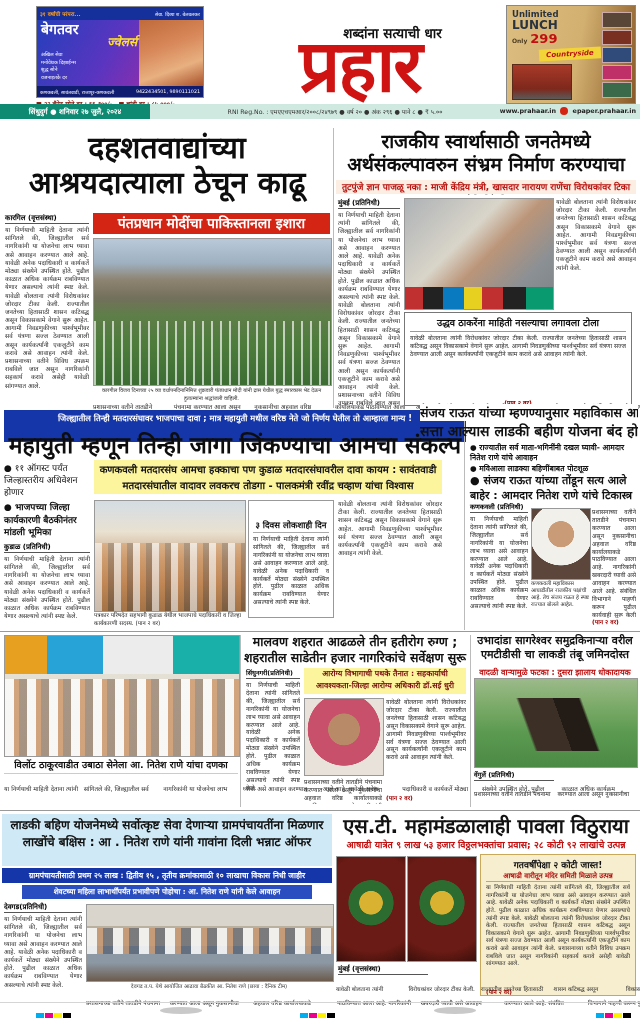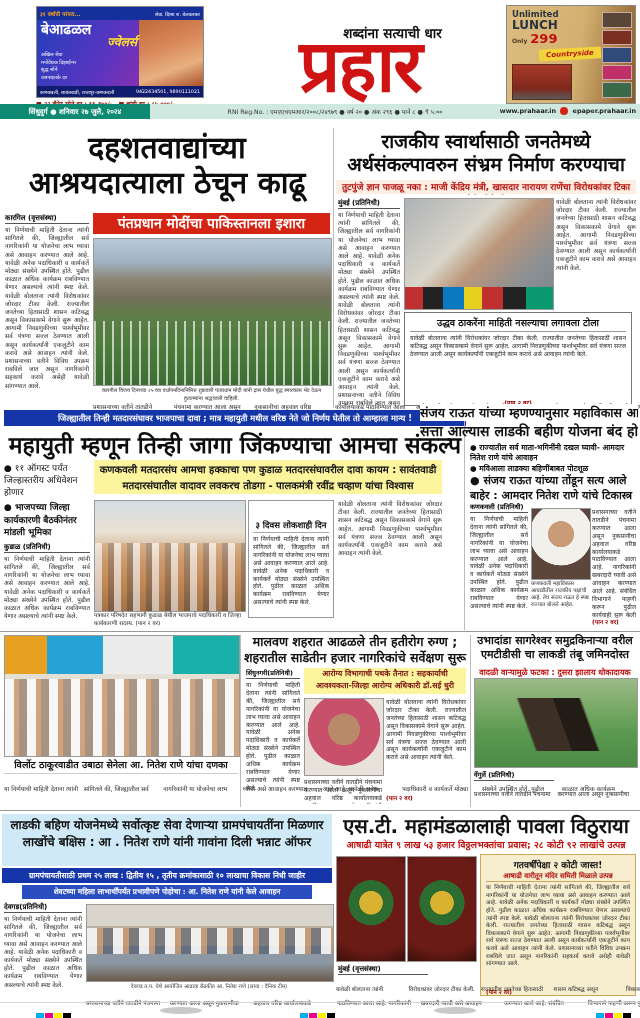--- a/index.html
+++ b/index.html
@@ -48,21 +48,21 @@
 
 <div class="page">
 
   <div class="abs" style="left:36px;top:6px;width:166px;height:90px;background:linear-gradient(120deg,#2040bb 0%,#5a35c0 45%,#c02898 100%);border:1px solid #888;">
     <div class="abs" style="left:0;top:0;right:0;height:13px;background:#15309a;display:flex;justify-content:space-between;align-items:center;padding:0 3px;">
       <span style="font-size:5.5px;color:#ffa020;font-weight:bold;">३१ वर्षांची परंपरा...</span>
       <span style="font-size:4.8px;color:#fff;">सेवा. दिव्या श. बेलवलकर</span>
     </div>
     <div class="abs ph-woman" style="right:0;top:13px;width:64px;bottom:11px;"></div>
     <div class="abs" style="left:4px;top:15px;width:96px;">
-      <div style="font-size:14px;font-weight:bold;color:#ffffff;line-height:1;">बेआढळल</div>
+      <div style="font-size:14px;font-weight:bold;color:#ffffff;line-height:1;">बेगतवर</div>
       <div style="font-size:12px;font-weight:bold;font-style:italic;color:#ffe030;line-height:1.1;text-align:right;">ज्वेलर्स</div>
       <div style="font-size:5px;color:#fff;line-height:1.5;margin-top:2px;">
         <div>अखिल सेवा</div>
         <div>मनोवेधक दिझाईन्स</div>
         <div>शुद्ध सोने</div>
         <div>वजनाइतके दर</div>
       </div>
     </div>
     <div class="abs" style="left:0;bottom:0;right:0;height:11px;background:#101c70;color:#fff;font-size:4.8px;display:flex;align-items:center;justify-content:space-between;padding:0 3px;">
       <span>कणकवली, सावंतवाडी, राजापूर-कणकवली</span>
@@ -136,21 +136,21 @@
   <div class="abs photo ph-rane" style="left:404px;top:198px;width:148px;height:110px;"></div>
   <div class="abs" style="left:556px;top:198px;width:80px;height:208px;">
     <div class="body-txt just" style="height:200px;">यावेळी बोलताना त्यांनी विरोधकांवर जोरदार टीका केली. राज्यातील जनतेच्या हितासाठी शासन कटिबद्ध असून विकासकामे वेगाने सुरू आहेत. आगामी निवडणुकीच्या पार्श्वभूमीवर सर्व यंत्रणा सज्ज ठेवण्यात आली असून कार्यकर्त्यांनी एकजुटीने काम करावे असे आवाहन त्यांनी केले.</div>
   </div>
   <div class="abs" style="left:404px;top:312px;width:228px;height:94px;border:1.5px solid #777;padding:3px 5px;box-sizing:border-box;">
     <div class="ctr" style="font-size:9.5px;font-weight:bold;border-bottom:1px solid #999;padding-bottom:2px;margin-bottom:2px;">उद्धव ठाकरेंना माहिती नसल्याचा लगावला टोला</div>
     <div class="body-txt just" style="height:64px;font-size:6px;">यावेळी बोलताना त्यांनी विरोधकांवर जोरदार टीका केली. राज्यातील जनतेच्या हितासाठी शासन कटिबद्ध असून विकासकामे वेगाने सुरू आहेत. आगामी निवडणुकीच्या पार्श्वभूमीवर सर्व यंत्रणा सज्ज ठेवण्यात आली असून कार्यकर्त्यांनी एकजुटीने काम करावे असे आवाहन त्यांनी केले.</div>
     <div class="contd ctr" style="font-size:6.2px;">(पान २ वर)</div>
   </div>
 
-  <div class="abs ctr" style="left:4px;top:410px;width:462px;height:16px;background:#1536a8;color:#fff;font-size:8.3px;font-weight:bold;line-height:16px;white-space:nowrap;overflow:hidden;">जिल्ह्यातील तिन्ही मतदारसंघावर भाजपाचा दावा ; मात्र महायुती मधील वरिष्ठ नेते जो निर्णय घेतील तो आम्हाला मान्य !</div>
+  <div class="abs ctr" style="left:4px;top:410px;width:462px;height:32px;background:#1536a8;color:#fff;font-size:8.3px;font-weight:bold;line-height:16px;white-space:nowrap;overflow:hidden;">जिल्ह्यातील तिन्ही मतदारसंघावर भाजपाचा दावा ; मात्र महायुती मधील वरिष्ठ नेते जो निर्णय घेतील तो आम्हाला मान्य !</div>
   <div class="abs ctr" style="left:4px;top:428px;width:462px;font-size:23px;font-weight:bold;color:#0d0d0d;white-space:nowrap;">महायुती म्हणून तिन्ही जागा जिंकण्याचा आमचा संकल्प</div>
 
   <div class="abs" style="left:4px;top:462px;width:86px;height:166px;">
     <div style="font-size:9px;font-weight:normal;line-height:1.35;margin-bottom:3px;">● ११ ऑगस्ट पर्यंत जिल्हास्तरीय अधिवेशन होणार</div>
     <div style="font-size:9px;font-weight:bold;line-height:1.35;margin-bottom:4px;">● भाजपच्या जिल्हा कार्यकारणी बैठकीनंतर मांडली भूमिका</div>
     <div class="byline">कुडाळ (प्रतिनिधी)</div>
     <div class="body-txt just" style="height:72px;">या निर्णयाची माहिती देताना त्यांनी सांगितले की, जिल्ह्यातील सर्व नागरिकांनी या योजनेचा लाभ घ्यावा असे आवाहन करण्यात आले आहे. यावेळी अनेक पदाधिकारी व कार्यकर्ते मोठ्या संख्येने उपस्थित होते. पुढील काळात अधिक कार्यक्रम राबविण्यात येणार असल्याचे त्यांनी स्पष्ट केले.</div>
   </div>
   <div class="abs ctr" style="left:94px;top:460px;width:348px;height:34px;background:#fdf59e;font-size:10px;font-weight:bold;color:#151515;line-height:1.6;padding-top:2px;box-sizing:border-box;">कणकवली मतदारसंघ आमचा हक्काचा पण कुडाळ मतदारसंघावरील दावा कायम : सावंतवाडी मतदारसंघातील वादावर लवकरच तोडगा - पालकमंत्री रवींद्र चव्हाण यांचा विश्वास</div>
   <div class="abs photo ph-crowd" style="left:94px;top:500px;width:150px;height:110px;"></div>

